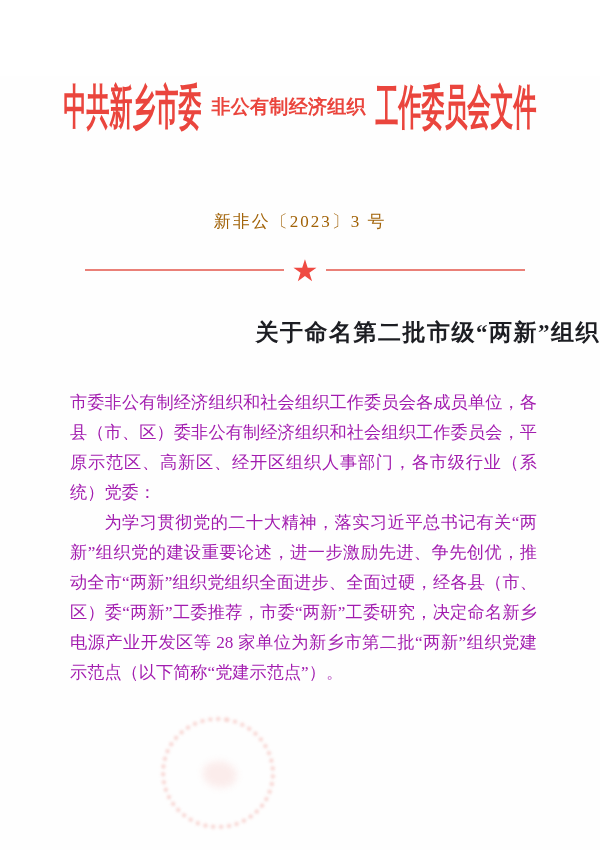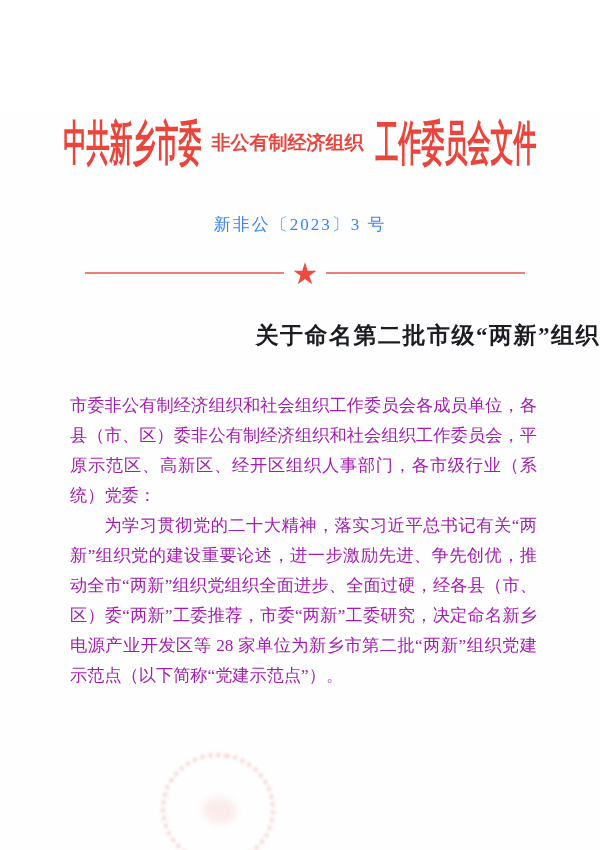--- a/index.html
+++ b/index.html
@@ -10,41 +10,41 @@
     overflow:hidden;
   }
   .page {
     position:relative;
     width:600px; height:850px;
     background:#fefefe;
   }
   
   .letterhead {
     display:flex; align-items:center; justify-content:center;
-    gap:10px; height:62px; margin-top:112px;
+    gap:10px; height:62px; margin-top:76px;
     color:#ea453d;
   }
   .lh-big {
     display:inline-block;
     font-size:23px; font-weight:700; line-height:1;
     color:#ea453d;
     transform:scaleY(2.05);
     white-space:nowrap;
   }
   .lh-small {
-    display:flex; flex-direction:row;
+    display:flex; flex-direction:column;
     width:154px;
     font-size:19px; font-weight:700; line-height:26px;
     color:#ea453d;
   }
   .lh-s1, .lh-s2 { text-align:justify; text-align-last:justify; }
   
   .doc-number {
-    margin-top:39px; text-align:center;
-    font-size:17px; color:#3b82f6; letter-spacing:2px;
+    margin-top:72px; text-align:center;
+    font-size:17px; color:#a16207; letter-spacing:2px;
   }
   
   .divider {
     margin:22px 75px 0 85px;
     display:flex; align-items:center;
   }
   .d-line { flex:1; height:2px; background:#e66a60; opacity:.85; }
   .d-star {
     color:#ef4a42; font-size:30px; line-height:1;
     margin:0 8px; transform:translateY(1px);

